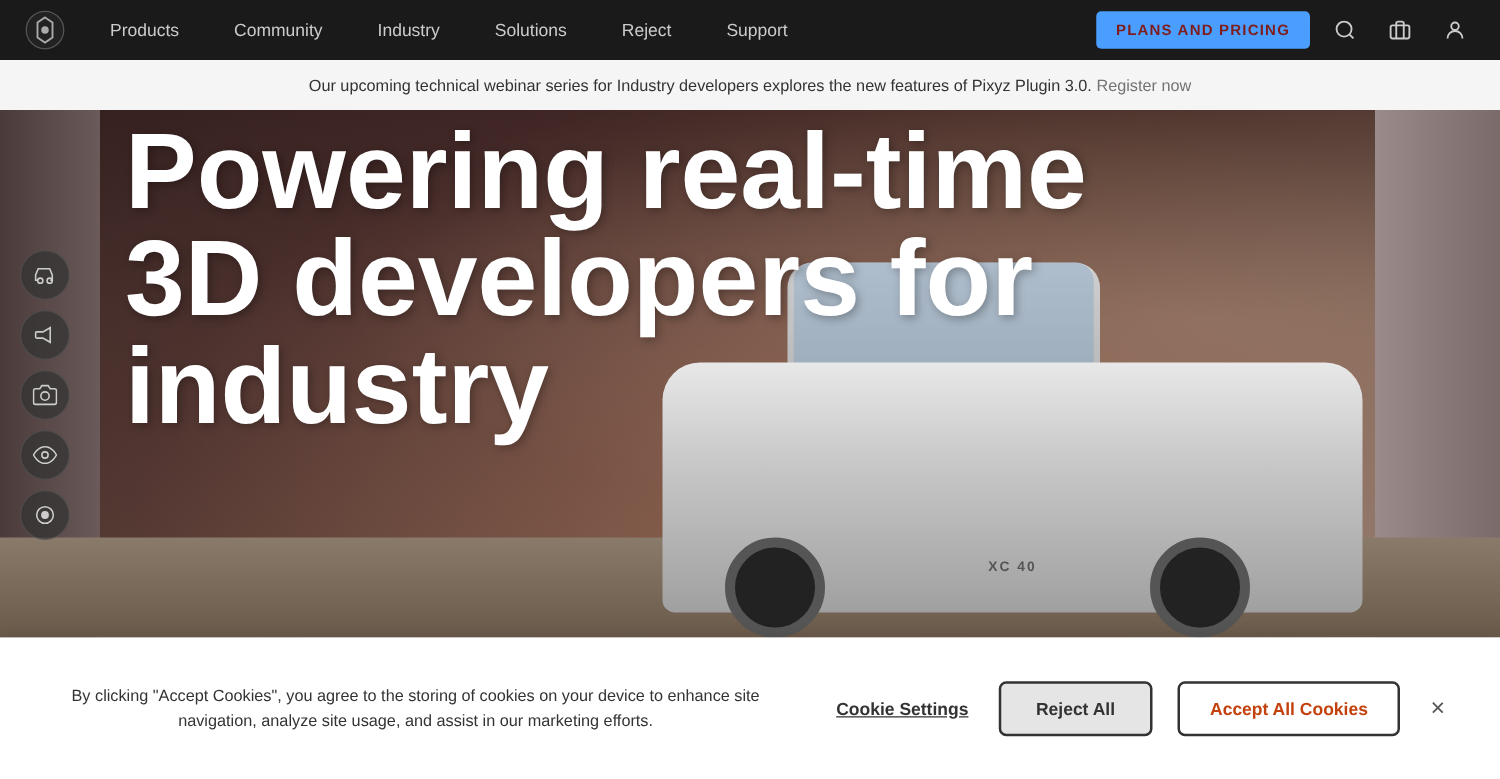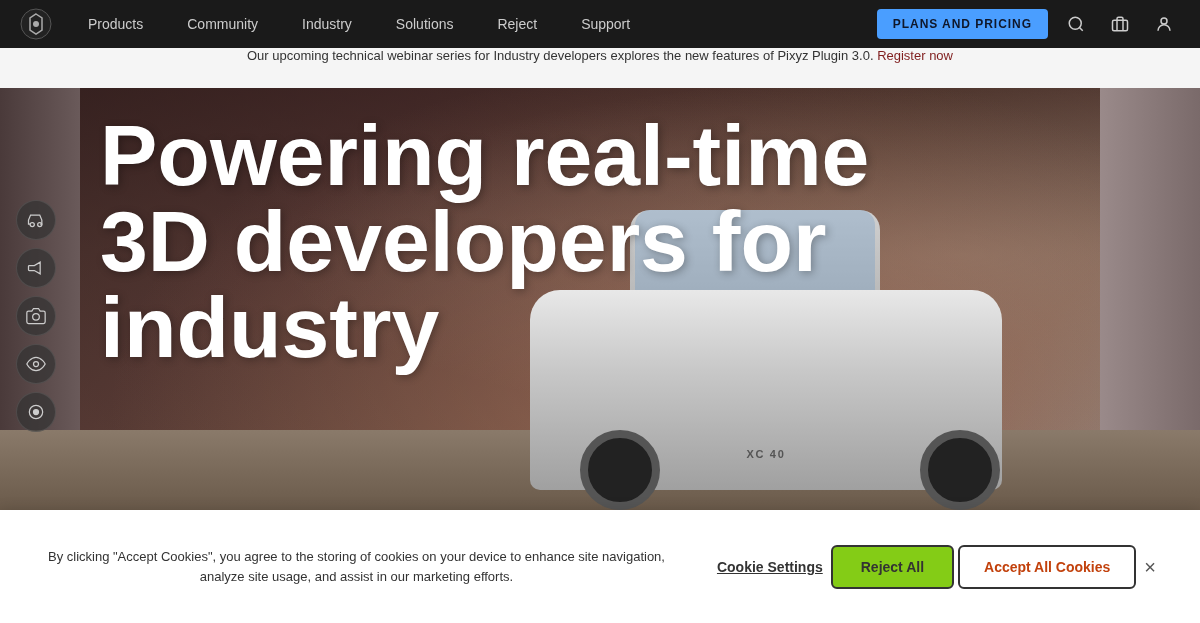--- a/index.html
+++ b/index.html
@@ -16,58 +16,58 @@
     }
     .navbar-logo svg { width: 32px; height: 32px; }
     .navbar-links { display: flex; gap: 20px; flex: 1; }
     .navbar-link {
       color: #ccc; font-size: 14px; font-weight: 500; padding: 6px 12px;
       cursor: pointer; text-decoration: none; border-radius: 4px;
       transition: color 0.2s;
     }
     .navbar-actions { display: flex; align-items: center; gap: 12px; }
     .plans-btn {
-      background: #4a9eff; color: #0f172a; font-size: 12px; font-weight: 700;
+      background: #4a9eff; color: #7f1d1d; font-size: 12px; font-weight: 700;
       letter-spacing: 0.08em; text-transform: uppercase; padding: 8px 16px;
       border-radius: 4px; border: none; cursor: pointer; white-space: nowrap;
     }
     .icon-btn {
       background: none; border: none; cursor: pointer; color: #ccc;
       width: 32px; height: 32px; display: flex; align-items: center; justify-content: center;
       border-radius: 4px;
     }
 
     
     .announcement {
       position: absolute; top: 48px; left: 0; width: 100%; height: 40px;
-      background: #f5f5f5; display: flex; align-items: flex-start; justify-content: center;
+      background: #f5f5f5; display: flex; align-items: center; justify-content: center;
       font-size: 13px; color: #333; z-index: 90;
     }
-    .announcement a { color: #7f1d1d; text-decoration: none; font-weight: 500; }
+    .announcement a { color: #737373; text-decoration: none; font-weight: 500; }
 
     
     .hero {
       position: absolute; top: 0; left: 0; width: 100%; height: 510px;
       background: linear-gradient(135deg, #3a2828 0%, #5a3a3a 30%, #7a5a4a 60%, #9a7a6a 80%, #bbb 100%);
       overflow: hidden;
     }
     .hero-bg {
       position: absolute; top: 0; left: 0; width: 100%; height: 100%;
       background:
         radial-gradient(ellipse at 60% 80%, rgba(180,120,100,0.5) 0%, transparent 60%),
         radial-gradient(ellipse at 80% 50%, rgba(200,180,160,0.3) 0%, transparent 50%),
         linear-gradient(180deg, rgba(40,20,20,0.7) 0%, rgba(60,40,30,0.4) 50%, rgba(80,60,40,0.3) 100%);
     }
     
     .car-container {
       position: absolute; bottom: 0; left: 50%; transform: translateX(-20%);
       width: 600px; height: 380px;
     }
     .car-body {
-      position: absolute; bottom: 20px; left: 50px; width: 472px; height: 200px;
+      position: absolute; bottom: 20px; left: 50px; width: 560px; height: 200px;
       background: linear-gradient(180deg, #e8e8e8 0%, #c8c8c8 40%, #a0a0a0 100%);
       border-radius: 30px 30px 10px 10px;
     }
     .car-roof {
       position: absolute; bottom: 180px; left: 150px; width: 250px; height: 120px;
       background: linear-gradient(180deg, #d0d0d0 0%, #b0b0b0 100%);
       border-radius: 20px 20px 0 0;
     }
     .car-windshield {
       position: absolute; bottom: 200px; left: 155px; width: 240px; height: 100px;
@@ -96,21 +96,21 @@
       position: absolute; right: 0; top: 0; width: 100px; height: 100%;
       background: linear-gradient(270deg, #7a6a6a 0%, #9a8a8a 100%);
     }
     .garage-floor {
       position: absolute; bottom: 0; left: 0; width: 100%; height: 80px;
       background: linear-gradient(180deg, #8a7a6a 0%, #6a5a4a 100%);
     }
 
     
     .hero-text {
-      position: absolute; top: 112px; left: 100px; z-index: 50;
+      position: absolute; top: 94px; left: 100px; z-index: 50;
     }
     .hero-title {
       font-size: 86px; font-weight: 900; color: #fff; line-height: 1.0;
       text-shadow: 2px 2px 8px rgba(0,0,0,0.3);
     }
 
     
     .side-icons {
       position: absolute; left: 16px; top: 200px; z-index: 60;
       display: flex; flex-direction: column; gap: 8px;
@@ -127,28 +127,28 @@
       position: absolute; bottom: 0; left: 0; width: 100%; height: 113px;
       background: #fff; display: flex; align-items: center;
       padding: 16px 40px; gap: 40px; z-index: 200;
       box-shadow: 0 -2px 12px rgba(0,0,0,0.1);
     }
     .cookie-text {
       flex: 1; font-size: 13px; color: #333; line-height: 1.5;
       text-align: center;
     }
     .cookie-actions {
-      display: flex; align-items: center; gap: 4px; flex-shrink: 0;
+      display: flex; align-items: center; gap: 20px; flex-shrink: 0;
     }
     .cookie-settings-btn {
       background: none; border: none; font-size: 14px; font-weight: 600;
       color: #333; cursor: pointer; text-decoration: underline; padding: 4px;
     }
     .cookie-reject-btn {
-      background: #84cc16; border: 2px solid #333; color: #333;
+      background: #e5e5e5; border: 2px solid #333; color: #333;
       font-size: 14px; font-weight: 600; padding: 12px 28px;
       border-radius: 6px; cursor: pointer;
     }
     .cookie-accept-btn {
       background: #fff; border: 2px solid #333; color: #c2410c;
       font-size: 14px; font-weight: 600; padding: 12px 24px;
       border-radius: 6px; cursor: pointer;
     }
     .cookie-close-btn {
       background: none; border: none; cursor: pointer; color: #555;

